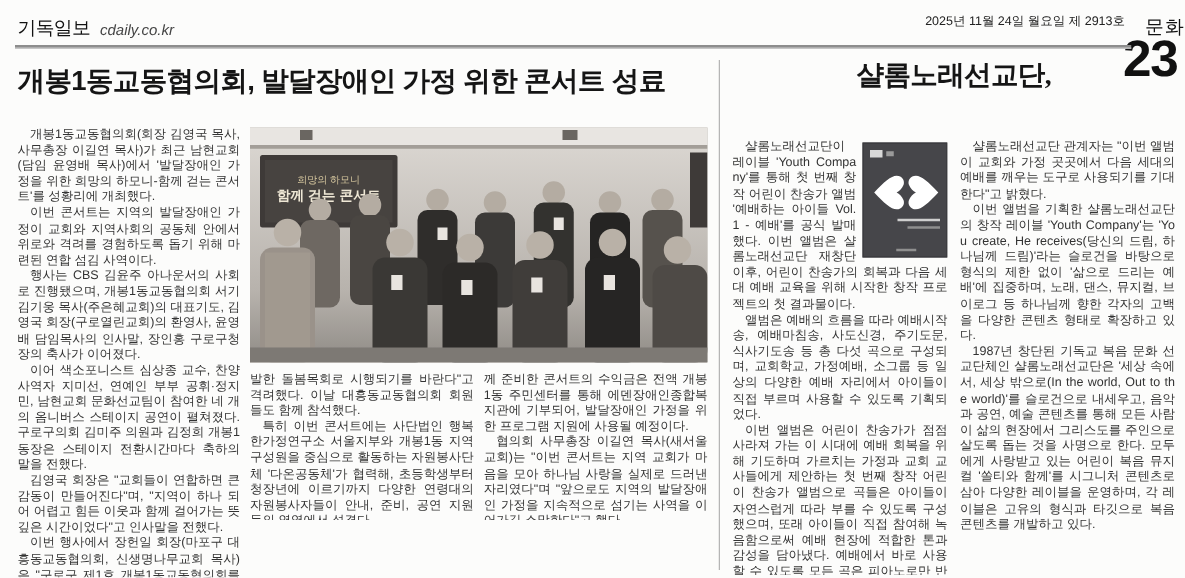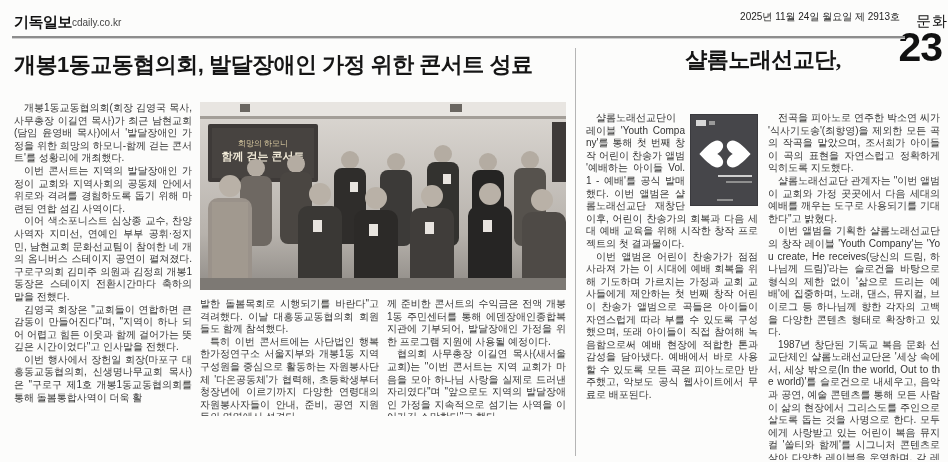--- a/index.html
+++ b/index.html
@@ -2,22 +2,22 @@
 <html><head>
 <meta charset="utf-8">
 <style>
   * { margin:0; padding:0; box-sizing:border-box; }
   html,body { width:948px; height:462px; overflow:hidden; background:#fcfcfb;
     font-family:"Liberation Sans","DejaVu Sans",sans-serif; color:#2d2d2d; }
   .page { position:relative; width:948px; height:462px; background:#fcfcfb; }
 
   
   .hdr { position:absolute; top:0; left:0; width:948px; height:42px; }
-  .brand { position:absolute; left:14px; top:13px; font-size:15px; font-weight:bold; color:#111; letter-spacing:-0.5px; }
-  .brand-url { position:absolute; left:72px; top:17px; font-size:10px; color:#444; }
+  .brand { position:absolute; left:14px; top:13px; font-size:15px; font-weight:normal; color:#111; letter-spacing:-0.5px; }
+  .brand-url { position:absolute; left:80px; top:17px; font-size:12px; color:#444;font-style:italic; }
   .section { position:absolute; left:0; top:12px; width:948px; text-align:right; font-size:15px; color:#111; letter-spacing:1px; }
   .dateline { position:absolute; right:48px; top:10px; font-size:10px; color:#222; }
   .pageno { position:absolute; right:6px; top:24px; font-size:41px; font-weight:bold; color:#111; letter-spacing:-1px; }
   .hdr-rule { position:absolute; left:12px; top:36px; width:893px; height:3px; background:#8d8d8d; border-bottom:1px solid #cfcfcf; }
 
   
   .body-text p { font-size:10px; line-height:12.6px; text-align:justify; text-indent:1em; color:#333; word-break:break-all; }
   .body-text p.cont { text-indent:0; }
 
   
@@ -67,20 +67,21 @@
     <div class="hdr-rule"></div>
   </div>
 
   <div class="art-left">
     <div class="hl-left">개봉1동교동협의회, 발달장애인 가정 위한 콘서트 성료</div>
 
     <div class="left-cols body-text">
       <div class="lcol1">
         <p>개봉1동교동협의회(회장 김영국 목사, 사무총장 이길연 목사)가 최근 남현교회(담임 윤영배 목사)에서 '발달장애인 가정을 위한 희망의 하모니-함께 걷는 콘서트'를 성황리에 개최했다.</p>
         <p>이번 콘서트는 지역의 발달장애인 가정이 교회와 지역사회의 공동체 안에서 위로와 격려를 경험하도록 돕기 위해 마련된 연합 섬김 사역이다.</p>
+        <p>행사는 CBS 김윤주 아나운서의 사회로 진행됐으며, 개봉1동교동협의회 서기 김기웅 목사(주은혜교회)의 대표기도, 김영국 회장(구로열린교회)의 환영사, 윤영배 담임목사의 인사말, 장인홍 구로구청장의 축사가 이어졌다.</p>
         <p>이어 색소포니스트 심상종 교수, 찬양 사역자 지미선, 연예인 부부 공휘·정지민, 남현교회 문화선교팀이 참여한 네 개의 옴니버스 스테이지 공연이 펼쳐졌다. 구로구의회 김미주 의원과 김정희 개봉1동장은 스테이지 전환시간마다 축하의 말을 전했다.</p>
         <p>김영국 회장은 "교회들이 연합하면 큰 감동이 만들어진다"며, "지역이 하나 되어 어렵고 힘든 이웃과 함께 걸어가는 뜻깊은 시간이었다"고 인사말을 전했다.</p>
         <p>이번 행사에서 장헌일 회장(마포구 대흥동교동협의회, 신생명나무교회 목사)은 "구로구 제1호 개봉1동교동협의회를 통해 돌봄통합사역이 더욱 활</p>
       </div>
 
       <div class="left-right">
         <div class="photo-wrap">
 
           <svg class="photo" viewBox="0 0 366 188" preserveAspectRatio="none">
             <defs>
@@ -184,24 +185,24 @@
             <g fill="#ffffff">
               <path transform="translate(2,6) rotate(90 28 28) scale(0.56)" d="M50 88 C20 60 2 40 2 24 C2 8 16 0 28 4 C38 8 46 16 50 24 C54 16 62 8 72 4 C84 0 98 8 98 24 C98 40 80 60 50 88 Z"></path>
               <path transform="translate(62,6) rotate(-90 28 28) scale(0.56)" d="M50 88 C20 60 2 40 2 24 C2 8 16 0 28 4 C38 8 46 16 50 24 C54 16 62 8 72 4 C84 0 98 8 98 24 C98 40 80 60 50 88 Z"></path>
             </g>
           </svg>
           <span class="t1"></span>
           <span class="t2"></span>
           <span class="t3"></span>
         </div>
         <p>샬롬노래선교단이 레이블 'Youth Company'를 통해 첫 번째 창작 어린이 찬송가 앨범 '예배하는 아이들 Vol. 1 - 예배'를 공식 발매했다. 이번 앨범은 샬롬노래선교단 재창단 이후, 어린이 찬송가의 회복과 다음 세대 예배 교육을 위해 시작한 창작 프로젝트의 첫 결과물이다.</p>
+        <p>앨범은 예배의 흐름을 따라 예배시작송, 예배마침송, 사도신경, 주기도문, 식사기도송 등 총 다섯 곡으로 구성되며, 교회학교, 가정예배, 소그룹 등 일상의 다양한 예배 자리에서 아이들이 직접 부르며 사용할 수 있도록 기획되었다.</p>
         <p>이번 앨범은 어린이 찬송가가 점점 사라져 가는 이 시대에 예배 회복을 위해 기도하며 가르치는 가정과 교회 교사들에게 제안하는 첫 번째 창작 어린이 찬송가 앨범으로 곡들은 아이들이 자연스럽게 따라 부를 수 있도록 구성했으며, 또래 아이들이 직접 참여해 녹음함으로써 예배 현장에 적합한 톤과 감성을 담아냈다. 예배에서 바로 사용할 수 있도록 모든 곡은 피아노로만 반주했고, 악보도 공식 웹사이트에서 무료로 배포된다.</p>
       </div>
       <div class="rcol2">
-        <p>전곡을 피아노로 연주한 박소연 씨가 '식사기도송'(최향영)을 제외한 모든 곡의 작곡을 맡았으며, 조서희가 아이들이 곡의 표현을 자연스럽고 정확하게 익히도록 지도했다.</p>
         <p>샬롬노래선교단 관계자는 "이번 앨범이 교회와 가정 곳곳에서 다음 세대의 예배를 깨우는 도구로 사용되기를 기대한다"고 밝혔다.</p>
         <p>이번 앨범을 기획한 샬롬노래선교단의 창작 레이블 'Youth Company'는 'You create, He receives(당신의 드림, 하나님께 드림)'라는 슬로건을 바탕으로 형식의 제한 없이 '삶으로 드리는 예배'에 집중하며, 노래, 댄스, 뮤지컬, 브이로그 등 하나님께 향한 각자의 고백을 다양한 콘텐츠 형태로 확장하고 있다.</p>
         <p>1987년 창단된 기독교 복음 문화 선교단체인 샬롬노래선교단은 '세상 속에서, 세상 밖으로(In the world, Out to the world)'를 슬로건으로 내세우고, 음악과 공연, 예술 콘텐츠를 통해 모든 사람이 삶의 현장에서 그리스도를 주인으로 살도록 돕는 것을 사명으로 한다. 모두에게 사랑받고 있는 어린이 복음 뮤지컬 '쏠티와 함께'를 시그니처 콘텐츠로 삼아 다양한 레이블을 운영하며, 각 레이블은 고유의 형식과 타깃으로 복음 콘텐츠를 개발하고 있다.</p>
 
       </div>
     </div>
   </div>
 
 </div>
 

